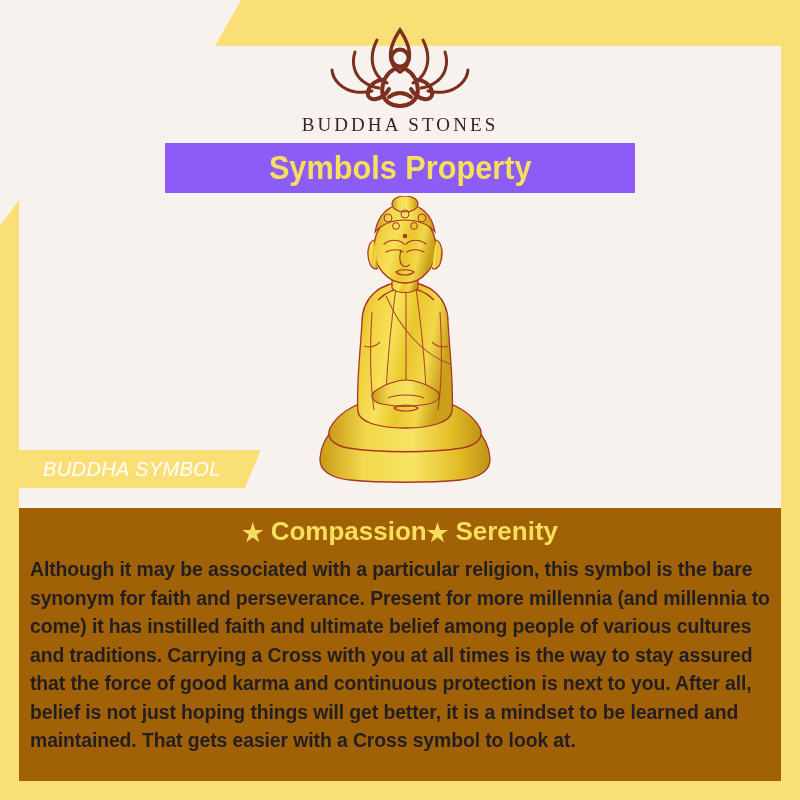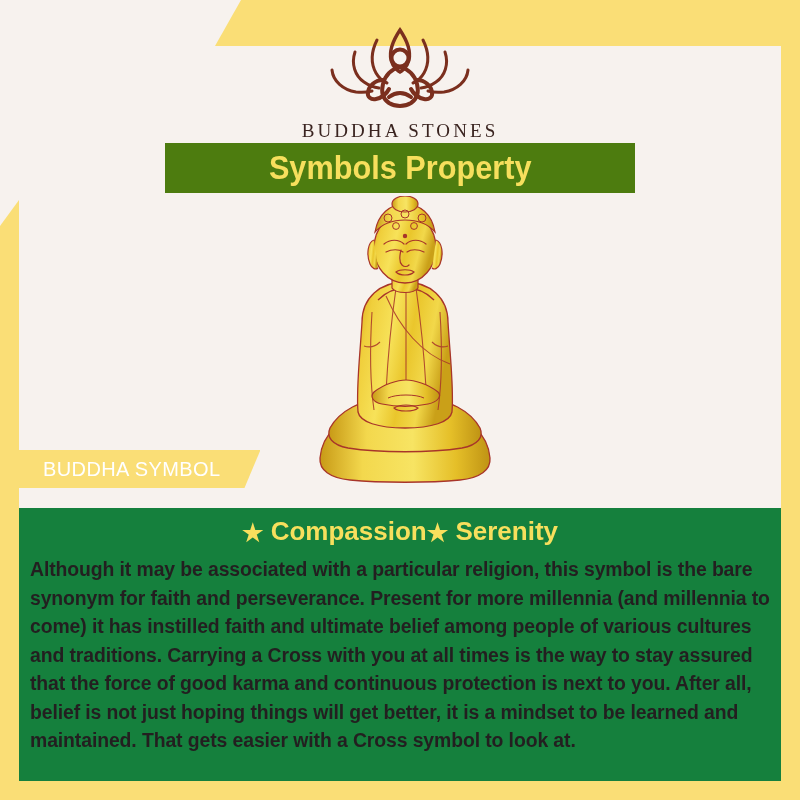--- a/index.html
+++ b/index.html
@@ -75,36 +75,36 @@
     width: 800px;
     text-align: center;
   }
   .logo-mark {
     width: 190px;
     height: 96px;
     margin: 0 auto;
     display: block;
   }
   .logo-wordmark {
-    margin-top: 6px;
+    margin-top: 0;
     font-family: "Liberation Serif", serif;
     font-size: 19px;
     letter-spacing: 3.1px;
     color: #3a2420;
     font-weight: 400;
   }
 
   
   .title-banner {
     position: absolute;
     left: 165px;
     top: 143px;
     width: 470px;
     height: 50px;
-    background: #4d7c0f;
+    background: #8b5cf6;
     display: flex;
     align-items: center;
     justify-content: center;
   }
   .title-text {
     font-family: "Liberation Sans Narrow", "Liberation Sans", sans-serif;
     font-size: 33px;
     font-weight: bold;
     color: #f7df5d;
     letter-spacing: 0px;
@@ -129,37 +129,38 @@
   .symbol-tag {
     position: absolute;
     left: 19px;
     top: 450px;
     height: 38px;
     background: #fade76;
     padding: 0 40px 0 24px;
     display: flex;
     align-items: center;
     clip-path: polygon(0 0, 100% 0, calc(100% - 16px) 100%, 0 100%);
+    font-style: italic;
   }
   .symbol-tag-text {
     font-size: 20px;
     color: #ffffff;
     letter-spacing: 0.4px;
     font-weight: 400;
     white-space: nowrap;
   }
 
   
   .content-panel {
     position: absolute;
     left: 19px;
     top: 508px;
     width: 762px;
     height: 273px;
-    background: #15803d;
+    background: #a16207;
   }
   .subtitle {
     margin: 8px 0 0 0;
     text-align: center;
     font-family: "Liberation Sans Narrow", "Liberation Sans", sans-serif;
     font-size: 26px;
     font-weight: bold;
     color: #f7df5d;
     letter-spacing: 0px;
     white-space: nowrap;

